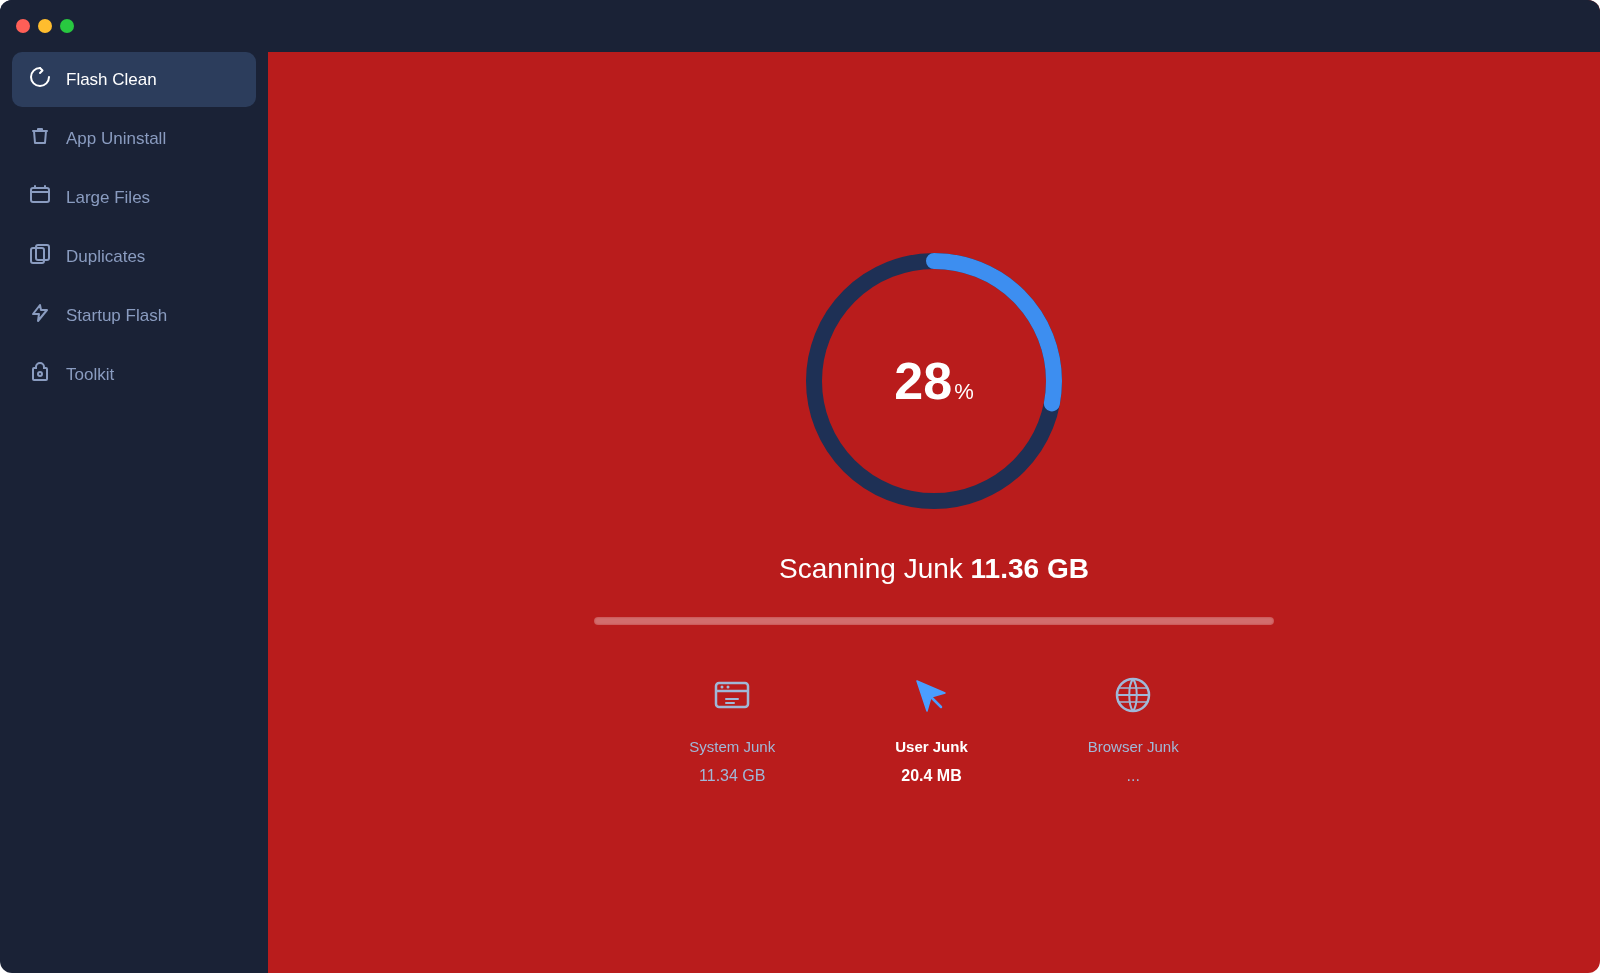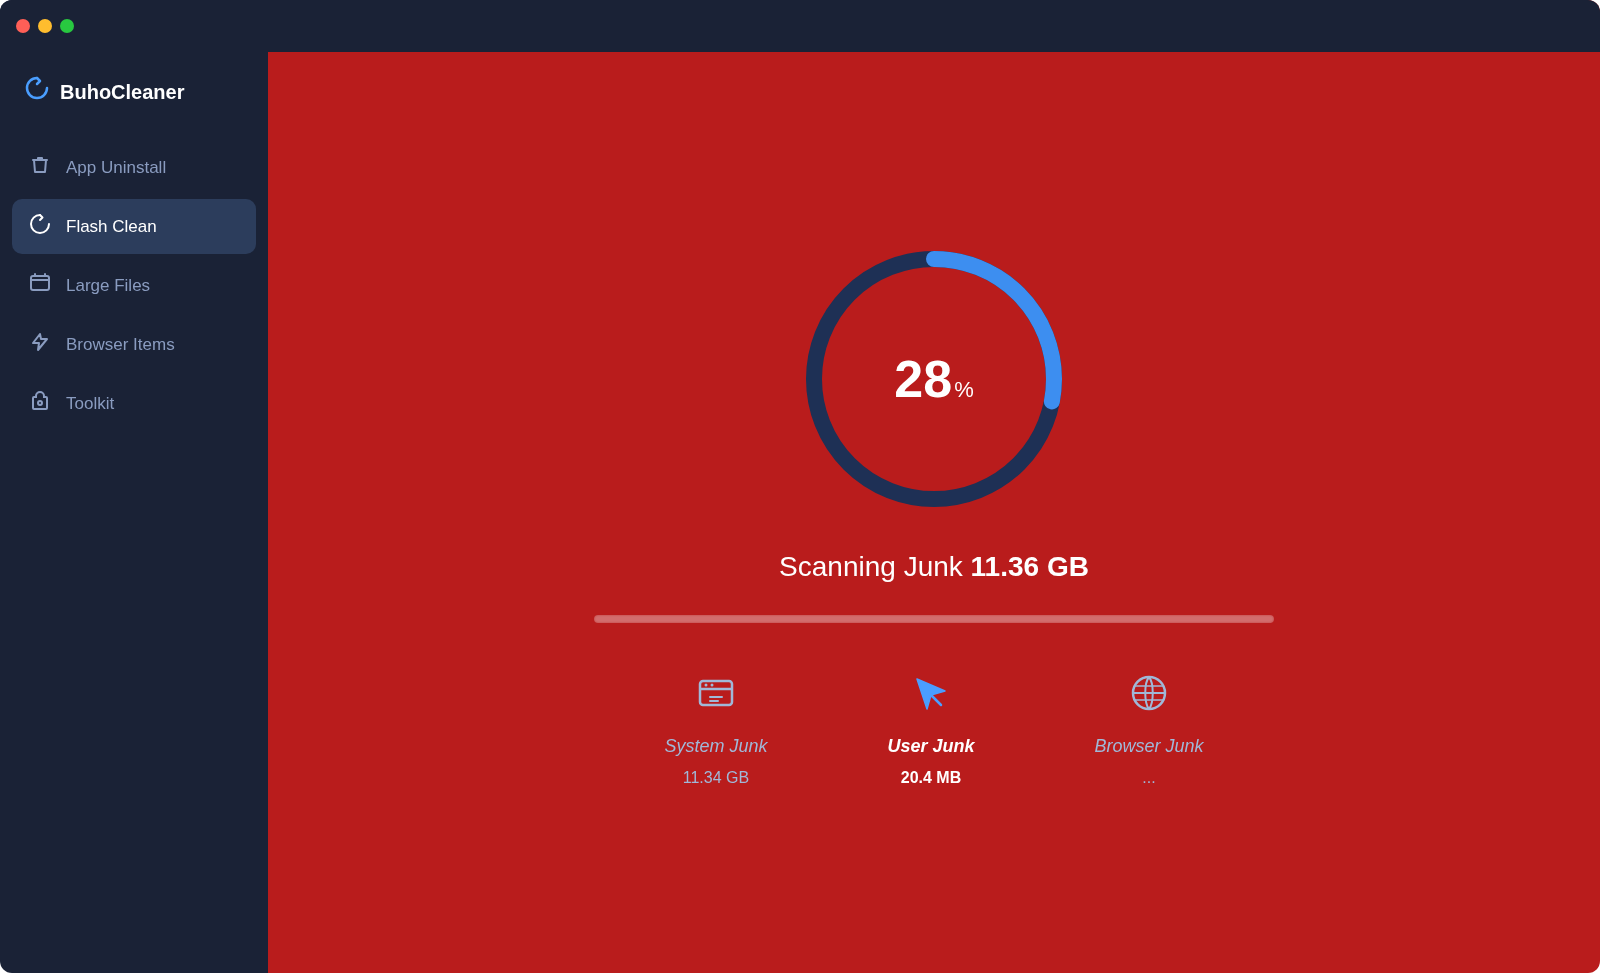--- a/index.html
+++ b/index.html
@@ -220,24 +220,23 @@
       font-size: 40px;
       color: #a0b8d8;
     }
 
     .stat-icon.blue {
       color: #4a9eff;
     }
 
     .stat-label {
       color: #a0b8d8;
-      font-size: 18px;
+      font-size: 15px;
       font-weight: 400;
       text-align: left;
-      font-style: italic;
     }
 
     .stat-label.bold {
       color: #ffffff;
       font-weight: 600;
     }
 
     .stat-value {
       color: #a0b8d8;
       font-size: 16px;
@@ -259,71 +258,70 @@
 </head>
 <body>
 
 <div class="titlebar">
   <div class="traffic-light tl-red"></div>
   <div class="traffic-light tl-yellow"></div>
   <div class="traffic-light tl-green"></div>
 </div>
 
 <div class="sidebar">
-  <div class="logo-area">
-    <span class="logo-icon">
-      
-      <svg width="26" height="26" viewBox="0 0 26 26" fill="none">
-        <path d="M13 2C7.477 2 3 6.477 3 12s4.477 10 10 10 10-4.477 10-10" stroke="#4a9eff" stroke-width="2.5" stroke-linecap="round"></path>
-        <path d="M13 2l3 3-3 3" stroke="#4a9eff" stroke-width="2.5" stroke-linecap="round" stroke-linejoin="round"></path>
-      </svg>
-    </span>
-    <span class="logo-text">BuhoCleaner</span>
-  </div>
 
   <ul class="nav-list">
-
-    <li class="nav-item">
-      <span class="nav-icon">
-        <svg width="22" height="22" viewBox="0 0 22 22" fill="none">
-          <path d="M4 6h14M9 6V4h4v2M5 6l1 12h10l1-12" stroke="#8a9cc0" stroke-width="2" stroke-linecap="round" stroke-linejoin="round"></path>
-        </svg>
-      </span>
-      <span>App Uninstall</span>
-    </li>
 
     <li class="nav-item active">
       <span class="nav-icon">
         <svg width="22" height="22" viewBox="0 0 22 22" fill="none">
           <path d="M11 2C6.03 2 2 6.03 2 11s4.03 9 9 9 9-4.03 9-9" stroke="#ffffff" stroke-width="2" stroke-linecap="round"></path>
           <path d="M11 2l2.5 2.5L11 7" stroke="#ffffff" stroke-width="2" stroke-linecap="round" stroke-linejoin="round"></path>
         </svg>
       </span>
       <span>Flash Clean</span>
+    </li>
+
+    <li class="nav-item">
+      <span class="nav-icon">
+        <svg width="22" height="22" viewBox="0 0 22 22" fill="none">
+          <path d="M4 6h14M9 6V4h4v2M5 6l1 12h10l1-12" stroke="#8a9cc0" stroke-width="2" stroke-linecap="round" stroke-linejoin="round"></path>
+        </svg>
+      </span>
+      <span>App Uninstall</span>
     </li>
 
     <li class="nav-item">
       <span class="nav-icon">
         <svg width="22" height="22" viewBox="0 0 22 22" fill="none">
           <rect x="2" y="4" width="18" height="14" rx="2" stroke="#8a9cc0" stroke-width="2"></rect>
           <path d="M2 8h18" stroke="#8a9cc0" stroke-width="2"></path>
           <path d="M6 4V2M16 4V2" stroke="#8a9cc0" stroke-width="2" stroke-linecap="round"></path>
         </svg>
       </span>
       <span>Large Files</span>
     </li>
 
-
     <li class="nav-item">
       <span class="nav-icon">
         <svg width="22" height="22" viewBox="0 0 22 22" fill="none">
+          <rect x="2" y="5" width="13" height="15" rx="2" stroke="#8a9cc0" stroke-width="2"></rect>
+          <rect x="7" y="2" width="13" height="15" rx="2" stroke="#8a9cc0" stroke-width="2"></rect>
+        </svg>
+      </span>
+      <span>Duplicates</span>
+    </li>
+
+    <li class="nav-item">
+      <span class="nav-icon">
+        <svg width="22" height="22" viewBox="0 0 22 22" fill="none">
           <path d="M11 3l-7 9h6l-1 7 9-11h-6l-1-5z" stroke="#8a9cc0" stroke-width="2" stroke-linecap="round" stroke-linejoin="round"></path>
         </svg>
       </span>
-      <span>Browser Items</span>
+      <span>Startup Flash</span>
     </li>
 
     <li class="nav-item">
       <span class="nav-icon">
         <svg width="22" height="22" viewBox="0 0 22 22" fill="none">
           <path d="M11 2a4 4 0 014 4v1h2a1 1 0 011 1v10a1 1 0 01-1 1H5a1 1 0 01-1-1V8a1 1 0 011-1h2V6a4 4 0 014-4z" stroke="#8a9cc0" stroke-width="2"></path>
           <circle cx="11" cy="13" r="2" stroke="#8a9cc0" stroke-width="2"></circle>
         </svg>
       </span>
       <span>Toolkit</span>

